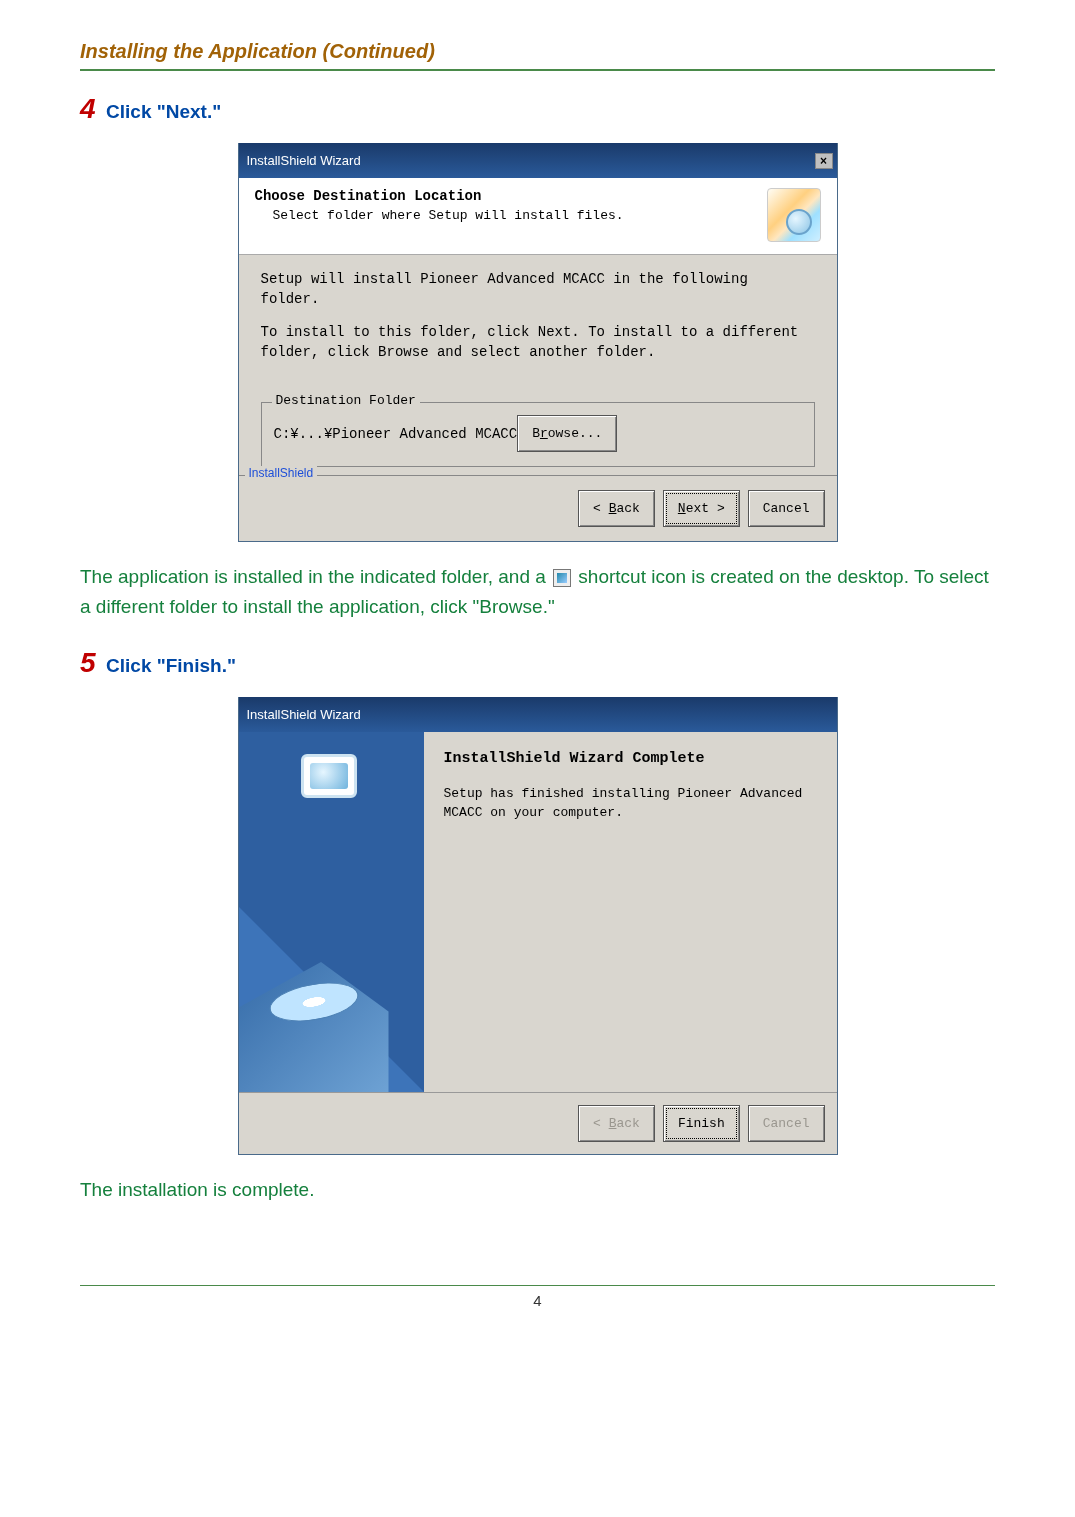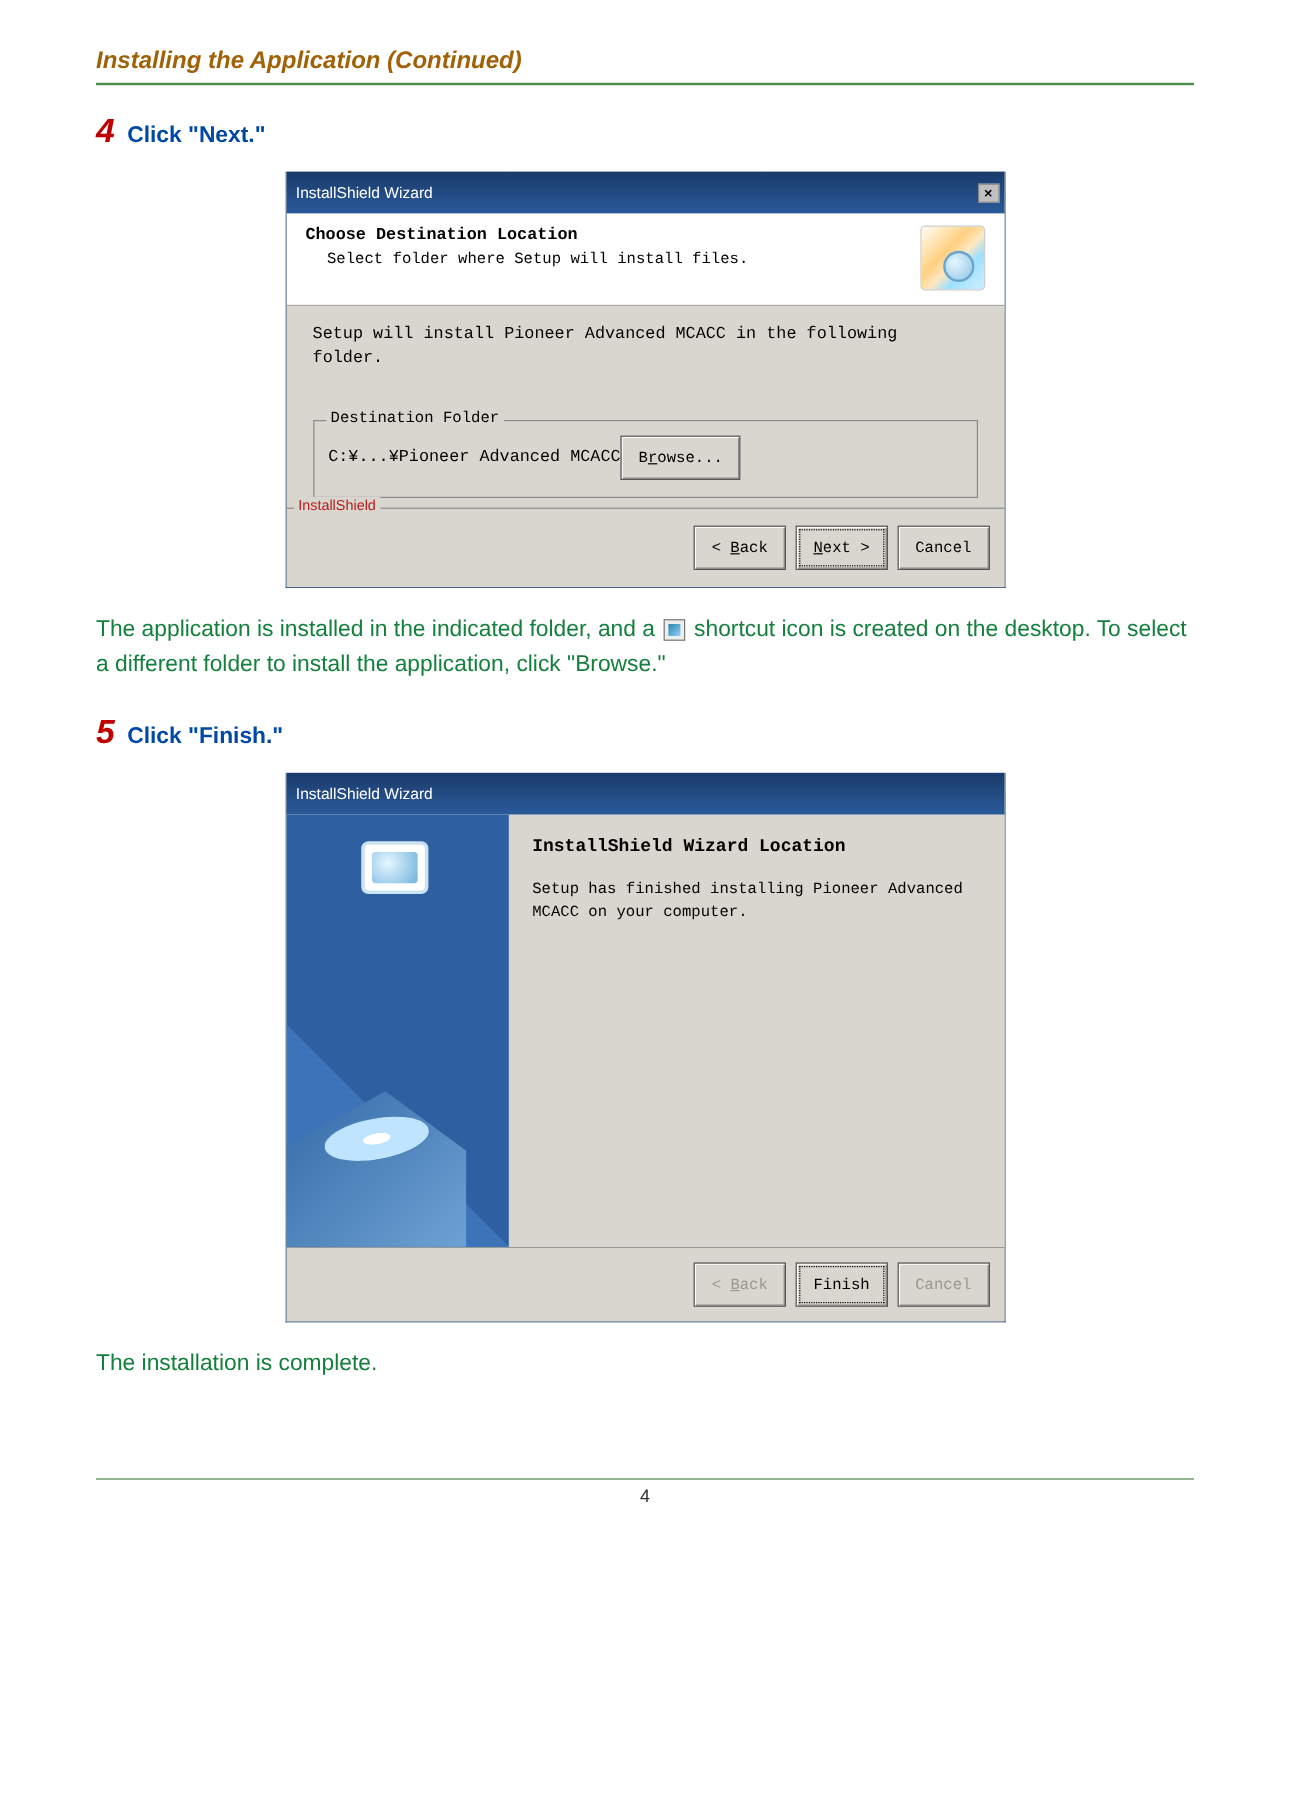--- a/index.html
+++ b/index.html
@@ -159,21 +159,21 @@
     background: #d9d6cf;
     border-top: 1px solid #888;
     padding: 10px 12px 14px 12px;
     position: relative;
   }
   .dlg-footer-label {
     position: absolute;
     top: -10px;
     left: 6px;
     background: #d9d6cf;
-    color: #b91c1c;
+    color: #1d4ed8;
     font-size: 12px;
     padding: 0 4px;
     font-family: Tahoma,Arial,sans-serif;
   }
   .btn-row {
     display: flex;
     justify-content: flex-end;
     gap: 8px;
     margin-top: 4px;
   }
@@ -280,20 +280,21 @@
     </div>
     <div class="dlg-header">
       <div class="dlg-header-left">
         <div class="dlg-header-title">Choose Destination Location</div>
         <div class="dlg-header-sub">Select folder where Setup will install files.</div>
       </div>
       <div class="dlg-header-logo"></div>
     </div>
     <div class="dlg-body">
       <p>Setup will install Pioneer Advanced MCACC in the following folder.</p>
+      <p>To install to this folder, click Next. To install to a different folder, click Browse and select another folder.</p>
       <div class="fieldset">
         <span class="fieldset-legend">Destination Folder</span>
         <div class="fieldset-row">
           <span>C:¥...¥Pioneer Advanced MCACC</span>
           <button class="btn">
             <span>B</span><span class="underline-key">r</span><span>owse...</span>
           </button>
         </div>
       </div>
     </div>
@@ -326,21 +327,21 @@
       <span></span>
     </div>
     <div class="dlg2-body">
       <div class="dlg2-side">
         <div class="dlg2-monitor"></div>
         <div class="dlg2-box"></div>
         <div class="dlg2-box2"></div>
         <div class="dlg2-disk"></div>
       </div>
       <div class="dlg2-main">
-        <div class="dlg2-title">InstallShield Wizard Location</div>
+        <div class="dlg2-title">InstallShield Wizard Complete</div>
         <div class="dlg2-text">Setup has finished installing Pioneer Advanced MCACC on your computer.</div>
       </div>
     </div>
     <div class="dlg2-footer">
       <button class="btn btn-disabled">
         <span>&lt; </span><span class="underline-key">B</span><span>ack</span>
       </button>
       <button class="btn btn-focus">Finish</button>
       <button class="btn btn-disabled">Cancel</button>
     </div>

